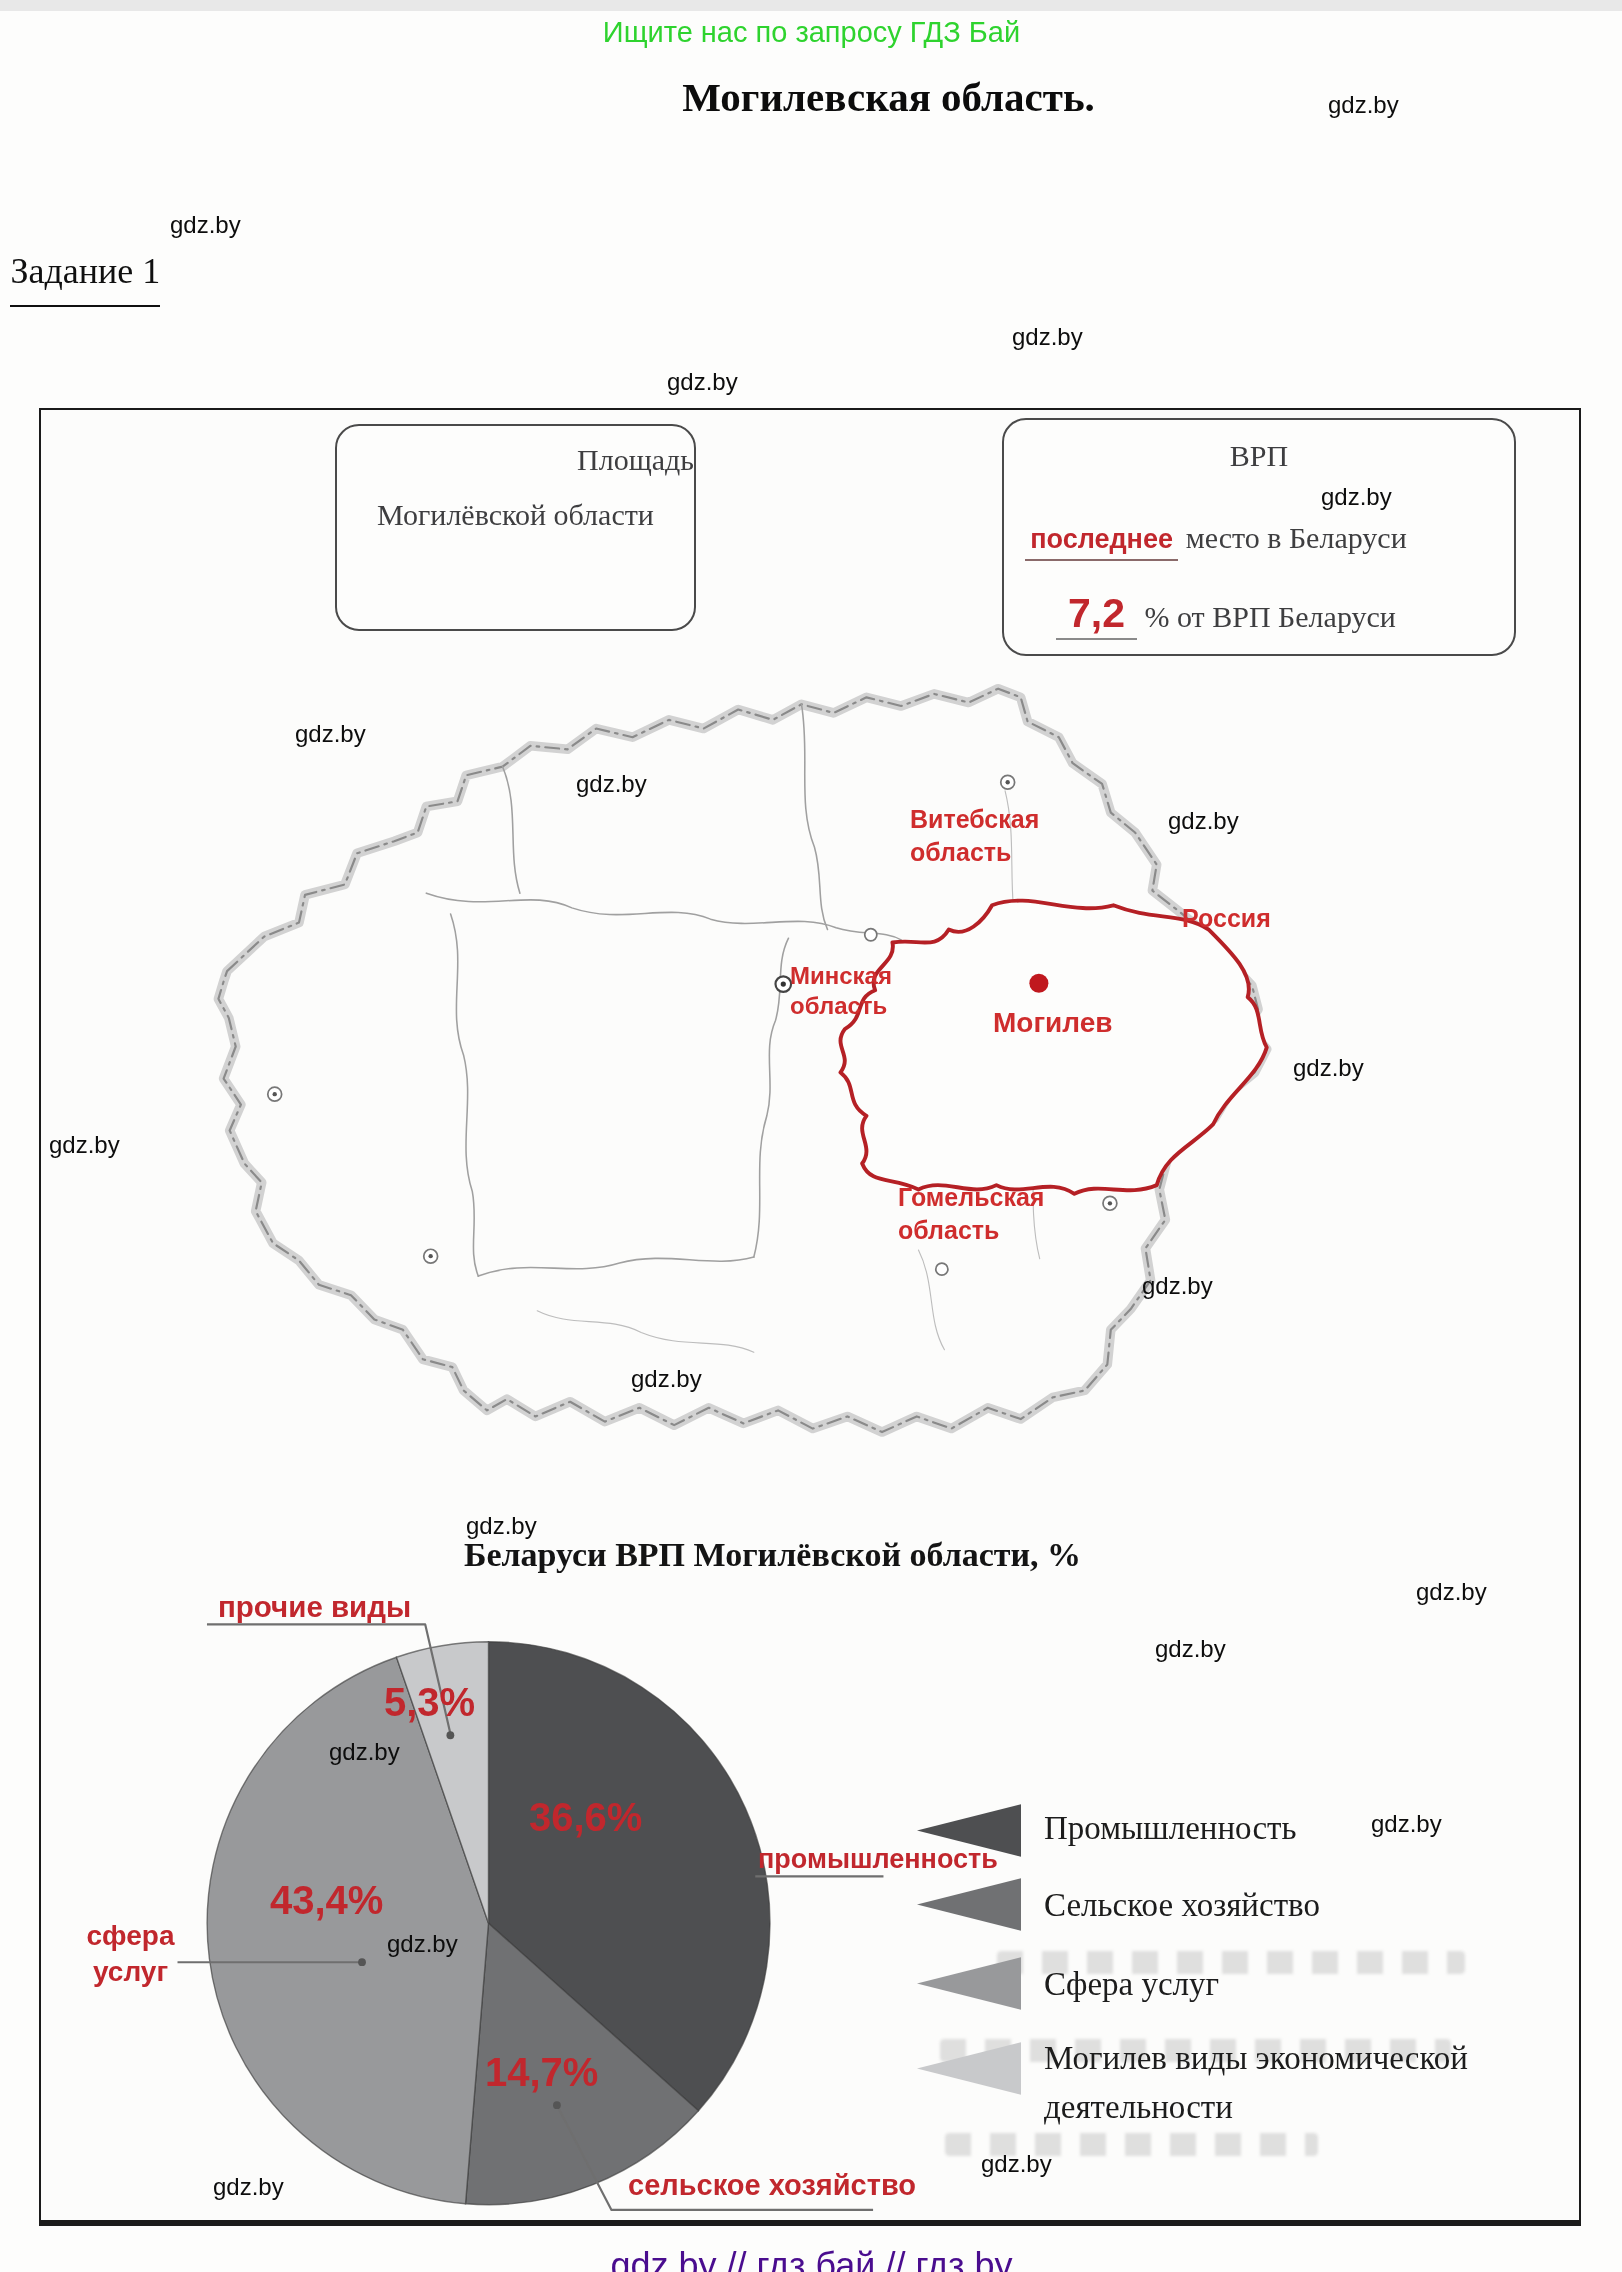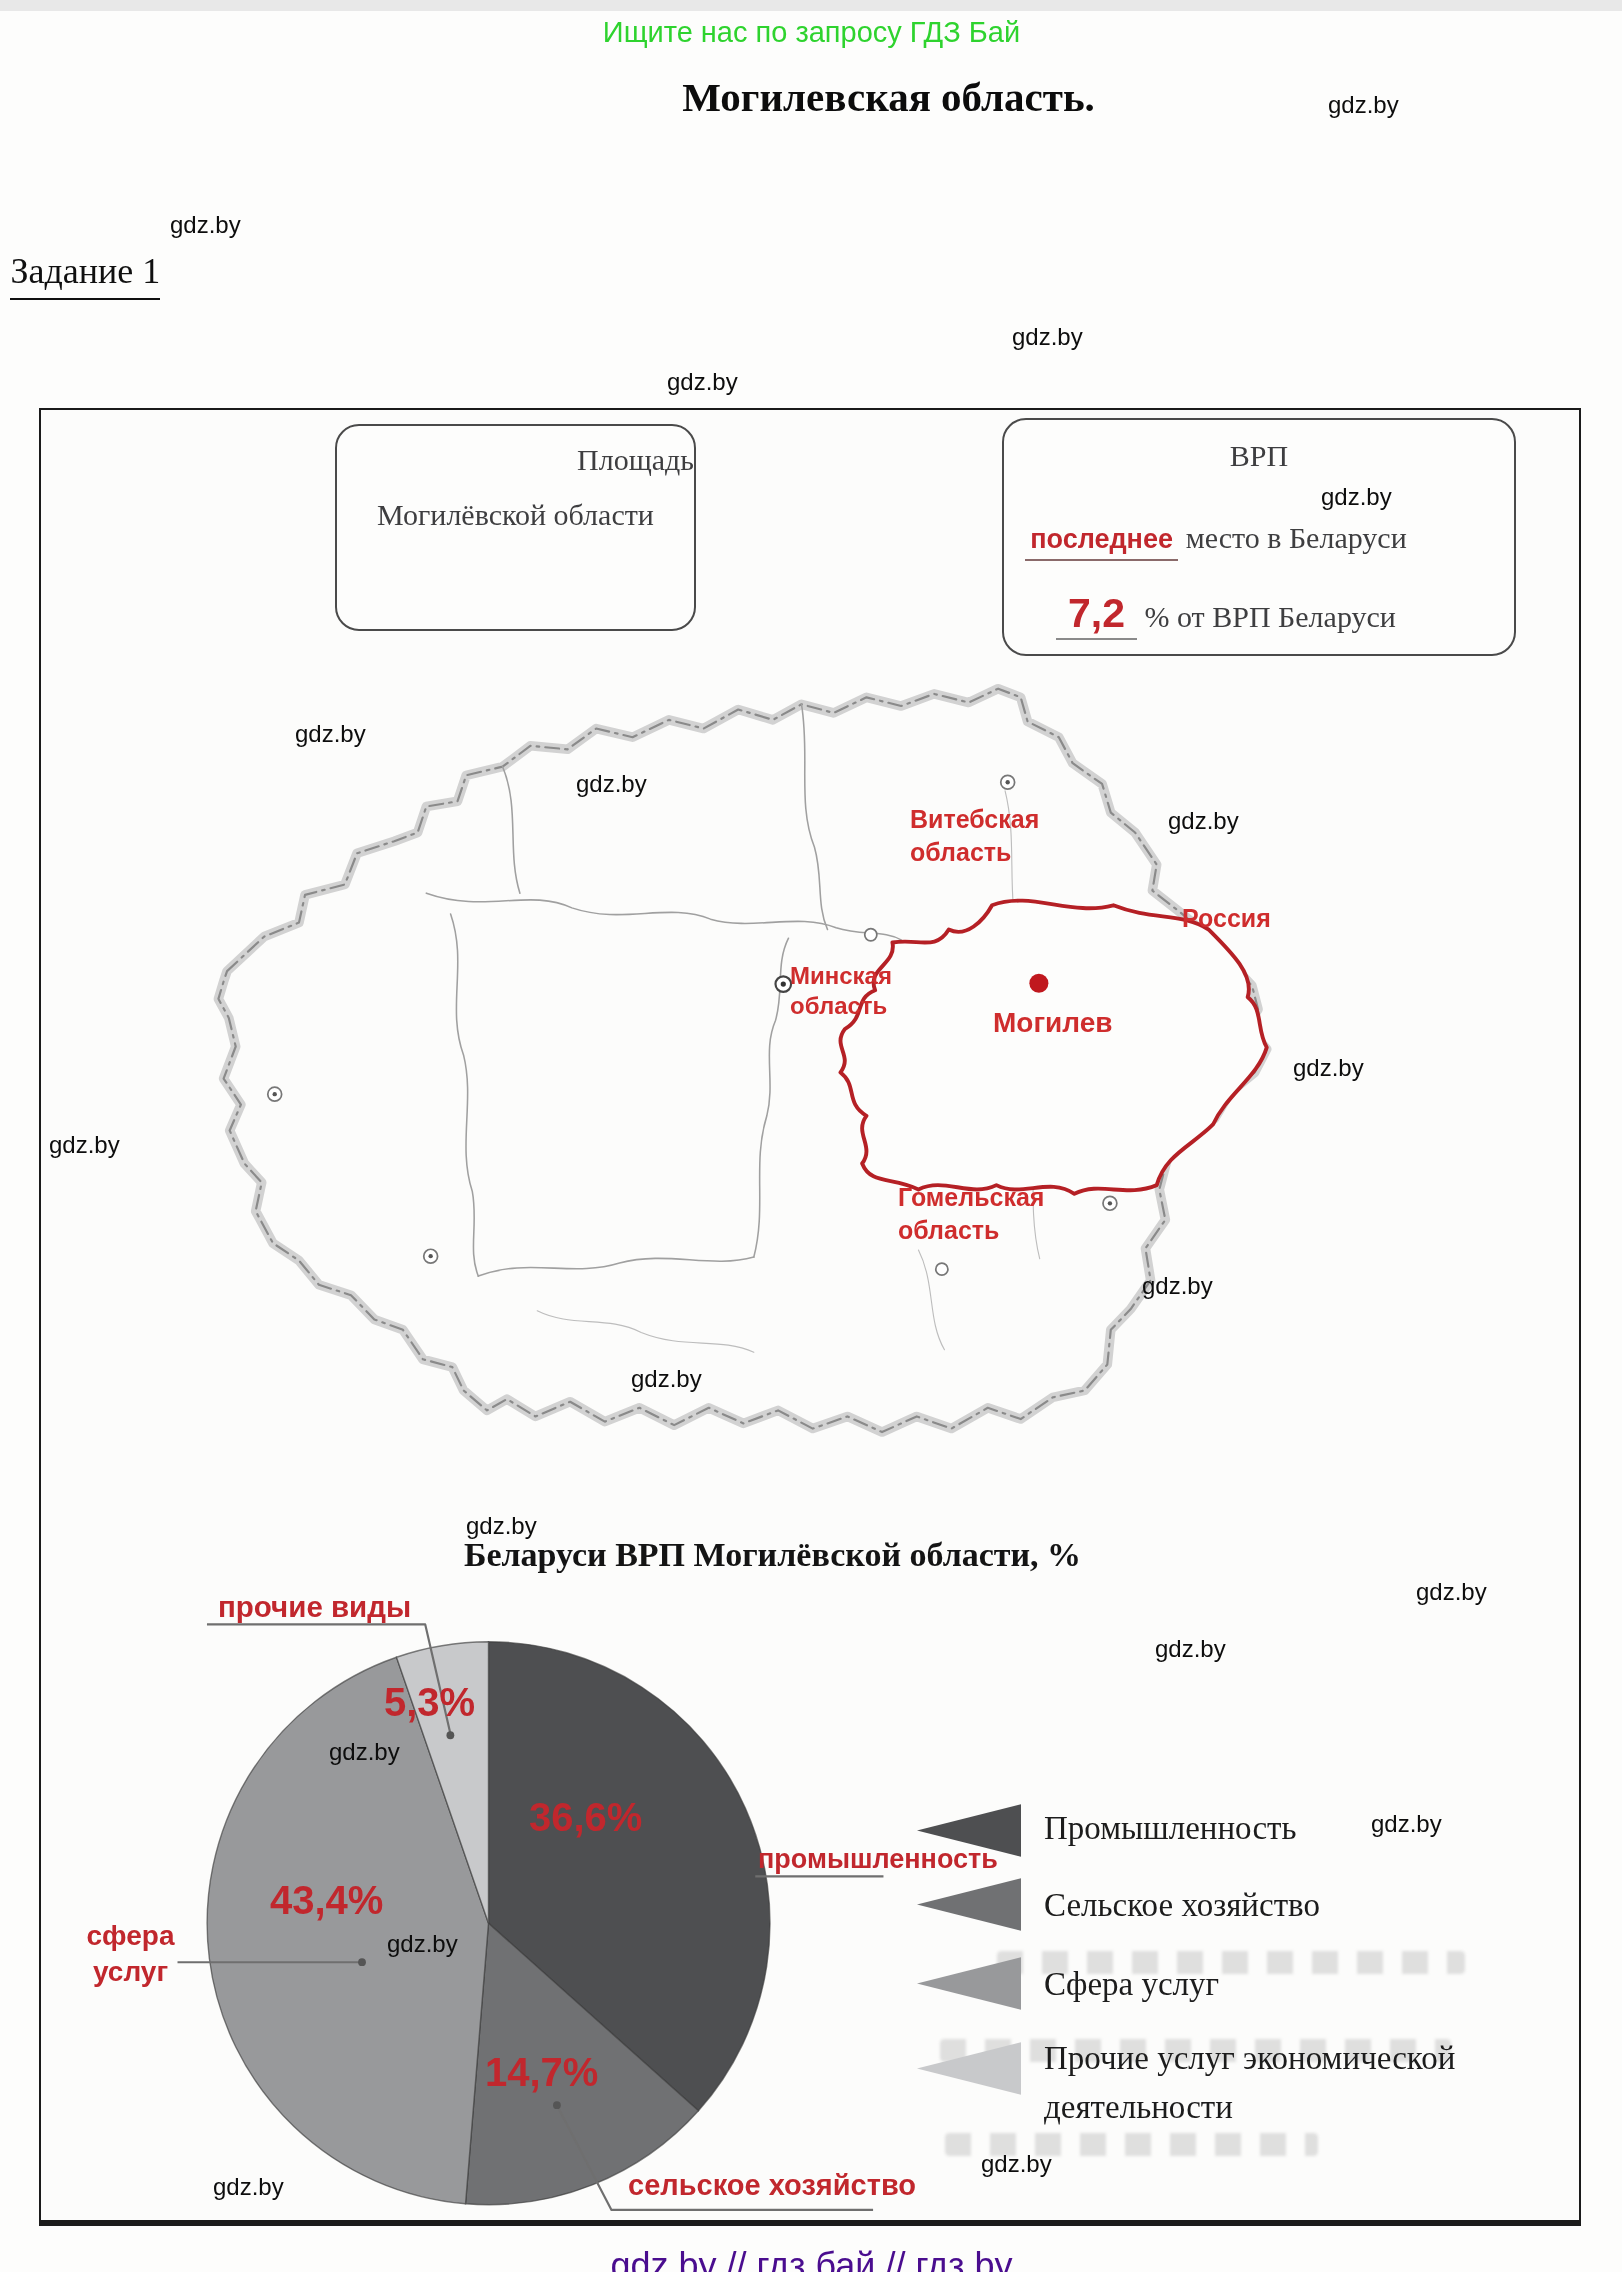--- a/index.html
+++ b/index.html
@@ -5,21 +5,21 @@
   html,body{margin:0;padding:0;background:#e8e8e8;}
   .page{position:relative;width:1623px;height:2273px;background:#fdfdfc;overflow:hidden;
         font-family:"Liberation Sans",sans-serif;margin-top:11px;}
   .abs{position:absolute;}
 
   
   .promo{left:0;right:0;top:5.2px;text-align:center;color:#2ed32e;font-size:29px;font-weight:500;}
   .doc-title{left:572px;top:62px;width:633px;text-align:center;color:#0c0c0c;
              font-family:"Liberation Serif",serif;font-weight:bold;font-size:41px;}
   .task-heading{left:10.4px;top:239px;color:#101010;font-family:"Liberation Serif",serif;
-                font-size:36px;border-bottom:2.6px solid #101010;padding-bottom:6px;}
+                font-size:36px;border-bottom:2.6px solid #101010;padding-bottom:13px;}
 
   
   .wm{color:#0d0d0d;font-size:24px;white-space:nowrap;z-index:40;}
   .w1{left:170px;top:200px;}   .w2{left:1328px;top:80px;}
   .w3{left:1012px;top:312px;}  .w4{left:667px;top:357px;}
   .w5{left:295px;top:709px;}   .w6{left:576px;top:759px;}
   .w7{left:1168px;top:796px;}  .w8{left:1293px;top:1043px;}
   .w9{left:49px;top:1120px;}   .w10{left:631px;top:1354px;}
   .w11{left:1142px;top:1261px;}.w12{left:466px;top:1501px;}
   .w13{left:1416px;top:1567px;}.w14{left:1155px;top:1624px;}
@@ -213,21 +213,21 @@
   <div class="abs callout co-industry">промышленность</div>
   <div class="abs callout co-agri">сельское хозяйство</div>
 
   <div class="abs legend-tri t1" style="background: rgb(78, 79, 81);"></div>
   <div class="abs legend-tri t2" style="background: rgb(112, 113, 115);"></div>
   <div class="abs legend-tri t3" style="background: rgb(152, 153, 155);"></div>
   <div class="abs legend-tri t4" style="background: rgb(200, 201, 203);"></div>
   <div class="abs legend-label ll1">Промышленность</div>
   <div class="abs legend-label ll2">Сельское хозяйство</div>
   <div class="abs legend-label ll3">Сфера услуг</div>
-  <div class="abs legend-label ll4">Прочие услуг экономической деятельности</div>
+  <div class="abs legend-label ll4">Могилев виды экономической деятельности</div>
 
   <div class="abs smudge sm1"></div>
   <div class="abs smudge sm2"></div>
   <div class="abs smudge sm3"></div>
 
   <div class="abs footer">gdz by  //  гдз бай  //  гдз by</div>
 
 </div>
 
 

